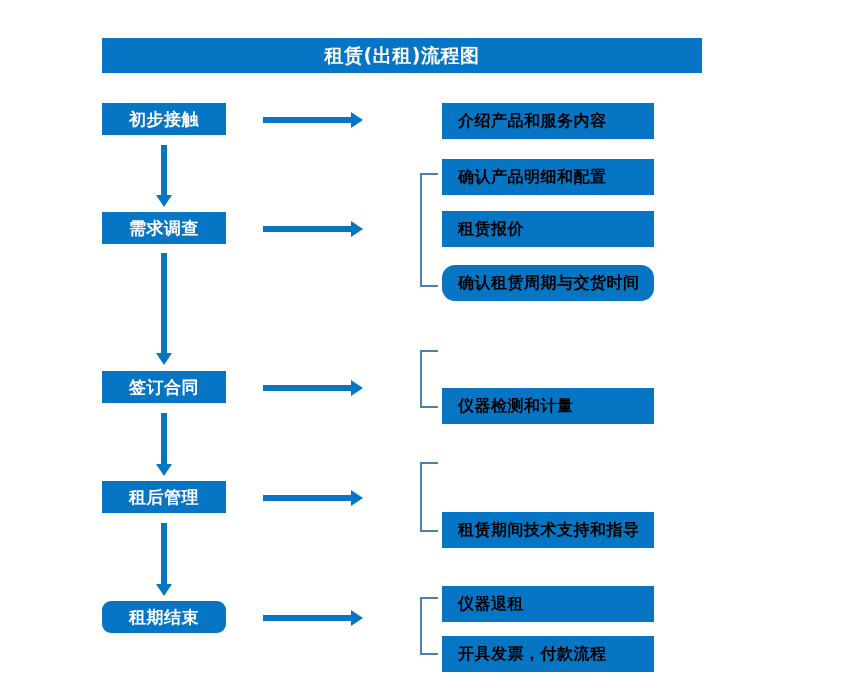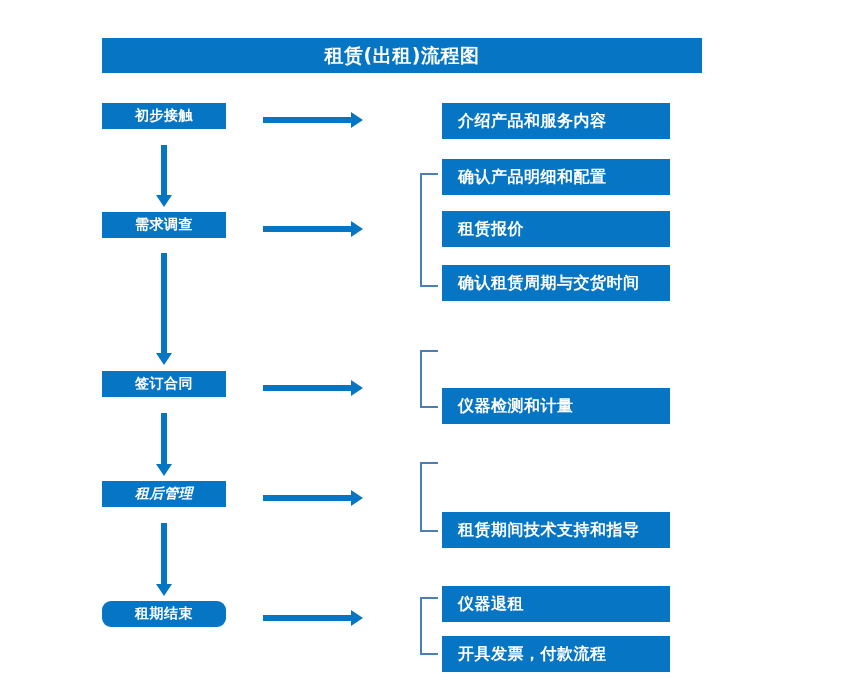--- a/index.html
+++ b/index.html
@@ -36,39 +36,39 @@
     align-items: center;
     justify-content: center;
     letter-spacing: 0.5px;
   }
 
   
   .stage-box {
     position: absolute;
     left: 102px;
     width: 124px;
-    height: 26px;
+    height: 32px;
     background: #0675c4;
     color: #ffffff;
-    font-size: 14px;
+    font-size: 17px;
     font-weight: bold;
     display: flex;
     align-items: center;
     justify-content: center;
     letter-spacing: 0.5px;
   }
 
   
   .detail-box {
     position: absolute;
     left: 442px;
-    width: 228px;
+    width: 212px;
     height: 36px;
     background: #0675c4;
-    color: #ffffff;
+    color: #000000;
     font-size: 16px;
     font-weight: bold;
     display: flex;
     align-items: center;
     padding-left: 16px;
     box-sizing: border-box;
     letter-spacing: 0.5px;
   }
 
   
@@ -131,21 +131,21 @@
 <div id="canvas">
 
   <div class="title-bar">租赁(出租)流程图</div>
 
   <div class="stage-box" style="top:78px;">初步接触</div>
 
   <div class="stage-box" style="top:346px;">签订合同</div>
 
   <div class="stage-box" style="top:187px;">需求调查</div>
 
-  <div class="stage-box" style="top:456px;font-style:italic;">租后管理</div>
+  <div class="stage-box" style="top:456px;">租后管理</div>
 
   <div class="stage-box" style="top:576px;border-radius:9px;">租期结束</div>
 
   <div class="arrow-down" style="left:156px; top:120px; height:62px;">
     <div class="shaft" style="height:50px;"></div>
     <div class="head" style="top:50px;"></div>
   </div>
 
   <div class="arrow-down" style="left:156px; top:228px; height:112px;">
     <div class="shaft" style="height:100px;"></div>
@@ -194,21 +194,21 @@
   <div class="bracket" style="top:437px; height:70px;"></div>
 
   <div class="bracket" style="top:572px; height:58px;"></div>
 
   <div class="detail-box" style="top:78px;">介绍产品和服务内容</div>
 
   <div class="detail-box" style="top:134px;font-family:Liberation Serif, serif;">确认产品明细和配置</div>
 
   <div class="detail-box" style="top:186px;">租赁报价</div>
 
-  <div class="detail-box" style="top:240px;">确认租赁周期与交货时间</div>
+  <div class="detail-box" style="top:240px;border-radius:13px;">确认租赁周期与交货时间</div>
 
 
   <div class="detail-box" style="top:363px;">仪器检测和计量</div>
 
 
   <div class="detail-box" style="top:487px;">租赁期间技术支持和指导</div>
 
   <div class="detail-box" style="top:561px;">仪器退租</div>
 
   <div class="detail-box" style="top:611px;">开具发票，付款流程</div>

